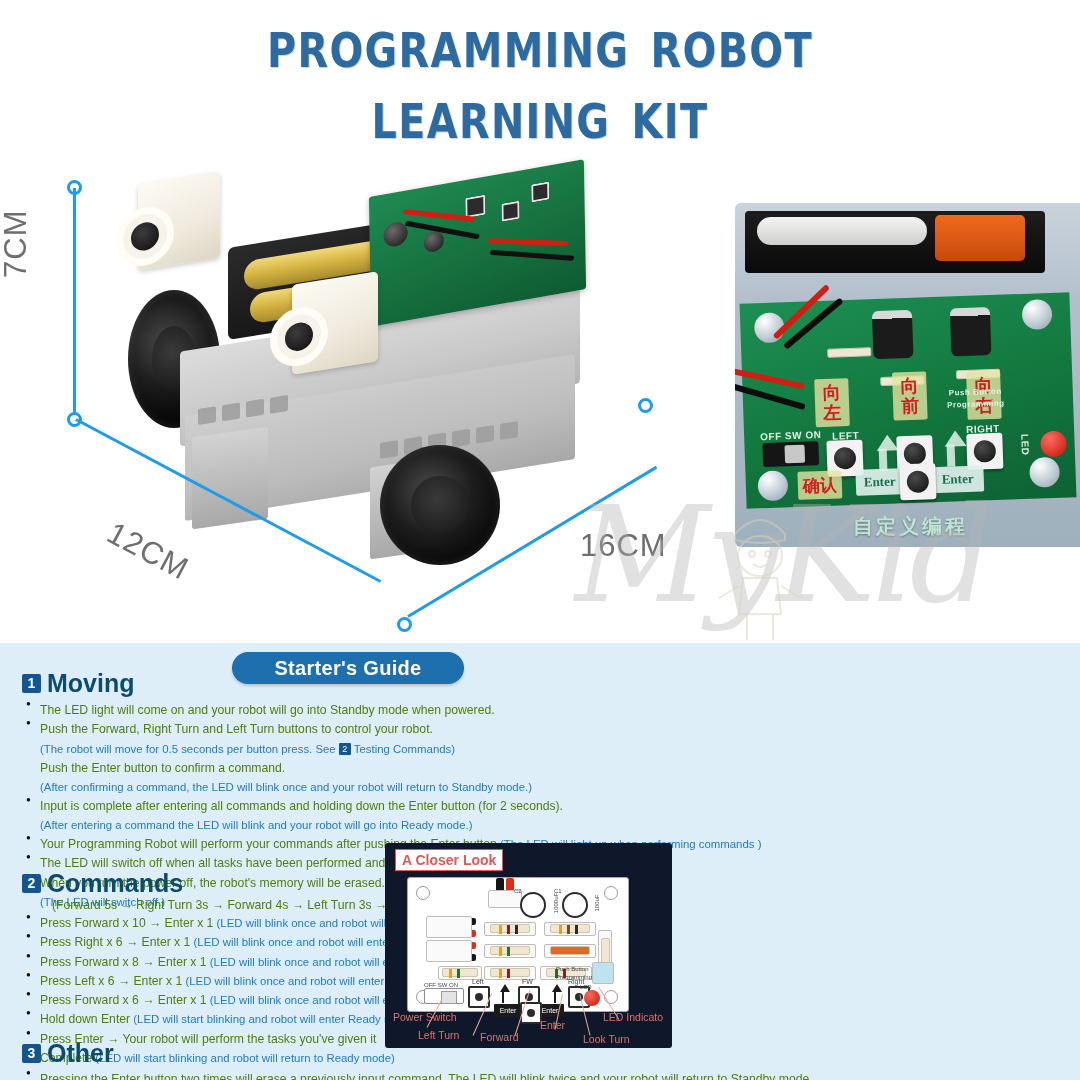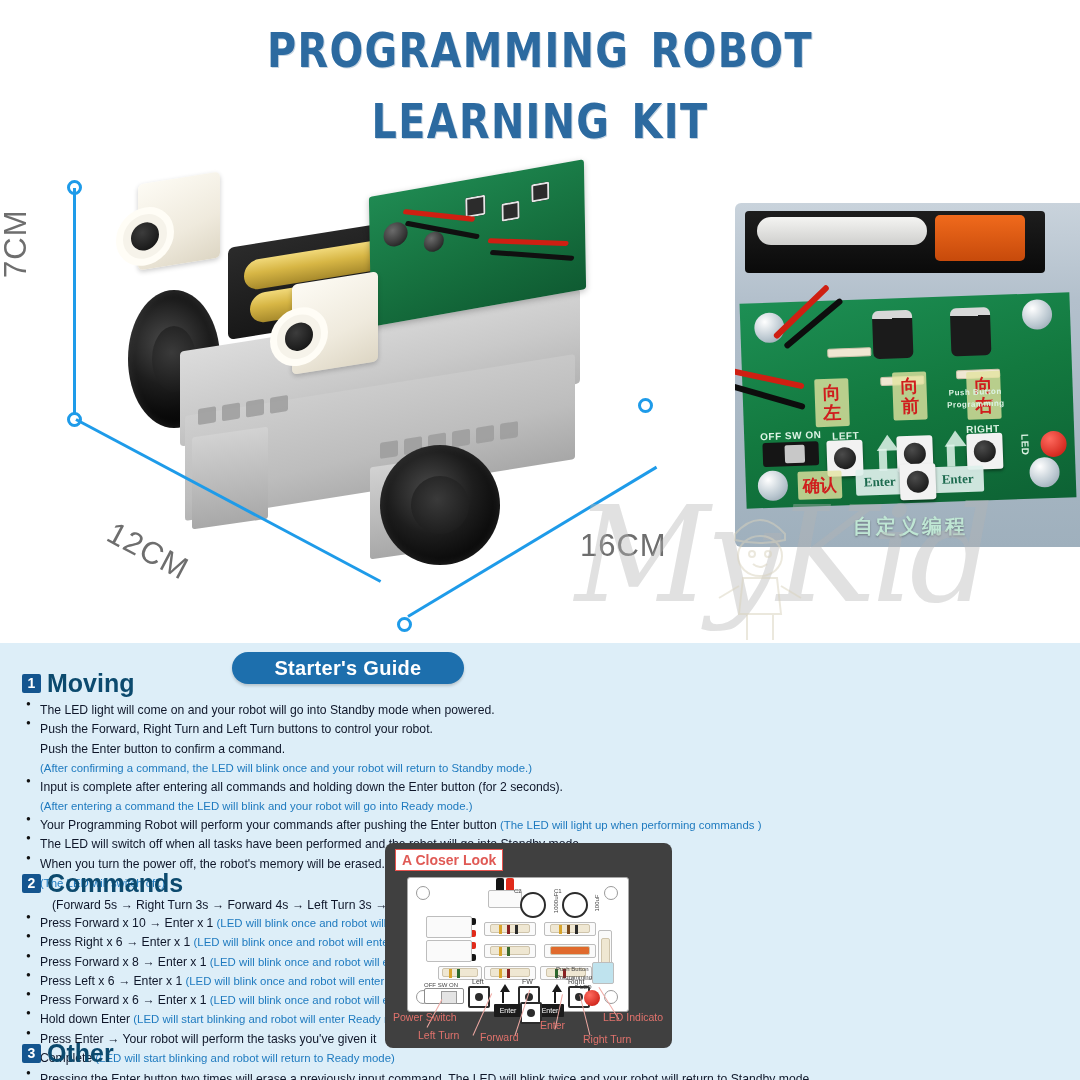--- a/index.html
+++ b/index.html
@@ -221,31 +221,31 @@
     font-size: 14px; font-weight: 700; text-align:center; line-height:19px; border-radius: 2px;
   }
   .sec-title { color:#0c4a6e; font-size: 25px; font-weight: 700; line-height: 25px; }
 
   ul.bullets { list-style: none; position: absolute; }
   ul.bullets li { position: relative; padding-left: 14px; margin-bottom: 1px; }
   ul.bullets li::before {
     content:"●"; position:absolute; left:0; top:-1px; font-size:8px; color:#111;
   }
   ul.bullets li.sub::before { content: none; }
-  .b-main { color: #0f172a; font-size: 12.2px; line-height: 15.3px; }
+  .b-main { color: #4d7c0f; font-size: 12.2px; line-height: 15.3px; }
   .b-note { color: #1E7ABF; font-size: 11.4px; }
   .inline-num {
     display:inline-block; width:12px;height:12px;background:#14558F;color:#fff;
     font-size:9px;line-height:12px;text-align:center;border-radius:1px;vertical-align: 1px;
   }
 
   
   .closer-card {
     position: absolute; left: 385px; top: 200px; width: 287px; height: 205px;
-    background: #404040; border-radius: 8px;
+    background: #0f172a; border-radius: 3px;
   }
   .closer-tag {
     position: absolute; left: 10px; top: 6px; padding: 2px 6px;
     border: 1.5px solid #E8534E; color: #E05A55; font-size: 14px; font-weight: 600;
     background: #fff;
   }
   .cl-board {
     position:absolute; left: 22px; top: 34px; width: 222px; height: 135px;
     background: #ffffff; border: 1px solid #a8a8a8; border-radius: 3px;
   }
@@ -509,20 +509,23 @@
 
     <div class="guide-pill">Starter's Guide</div>
 
     <div class="sec-head" style="left:22px; top:28px;">
       <span class="sec-num">1</span>
       <span class="sec-title">Moving</span>
     </div>
     <ul class="bullets" style="left:26px; top:57px; width:880px;">
       <li><span class="b-main">The LED light will come on and your robot will go into Standby mode when powered.</span></li>
       <li><span class="b-main">Push the Forward, Right Turn and Left Turn buttons to control your robot.</span></li>
+      <li class="sub">
+        <span class="b-note">(The robot will move for 0.5 seconds per button press. See </span><span class="inline-num">2</span><span class="b-note"> Testing Commands)</span>
+      </li>
       <li class="sub"><span class="b-main">Push the Enter button to confirm a command.</span></li>
       <li class="sub"><span class="b-note">(After confirming a command, the LED will blink once and your robot will return to Standby mode.)</span></li>
       <li><span class="b-main">Input is complete after entering all commands and holding down the Enter button (for 2 seconds).</span></li>
       <li class="sub"><span class="b-note">(After entering a command the LED will blink and your robot will go into Ready mode.)</span></li>
       <li><span class="b-main">Your Programming Robot will perform your commands after pushing the Enter button</span><span class="b-note">  (The LED will light up when performing commands )</span></li>
       <li><span class="b-main">The LED will switch off when all tasks have been performed and the robot will go into Standby mode.</span></li>
       <li><span class="b-main">When you turn the power off, the robot's memory will be erased.</span></li>
       <li class="sub"><span class="b-note">(The LED will switch off.)</span></li>
     </ul>
 
@@ -648,18 +651,18 @@
       <span class="cl-leader" style="left:88px; top:192px; width:46px; transform:rotate(-66deg);"></span>
       <span class="cl-leader" style="left:130px; top:192px; width:48px; transform:rotate(-72deg);"></span>
       <span class="cl-leader" style="left:170px; top:186px; width:36px; transform:rotate(-78deg);"></span>
       <span class="cl-leader" style="left:205px; top:192px; width:42px; transform:rotate(-104deg);"></span>
       <span class="cl-leader" style="left:234px; top:176px; width:38px; transform:rotate(-122deg);"></span>
 
       <span class="cl-label" style="left:8px; top:168px;">Power Switch</span>
       <span class="cl-label" style="left:33px; top:186px;">Left Turn</span>
       <span class="cl-label" style="left:95px; top:188px;">Forward</span>
       <span class="cl-label" style="left:155px; top:176px;">Enter</span>
-      <span class="cl-label" style="left:198px; top:190px;">Right Turn</span>
+      <span class="cl-label" style="left:198px; top:190px;">Look Turn</span>
       <span class="cl-label" style="left:218px; top:168px;">LED Indicato</span>
     </div>
   </div>
 
 </div>
 
 </body></html>

